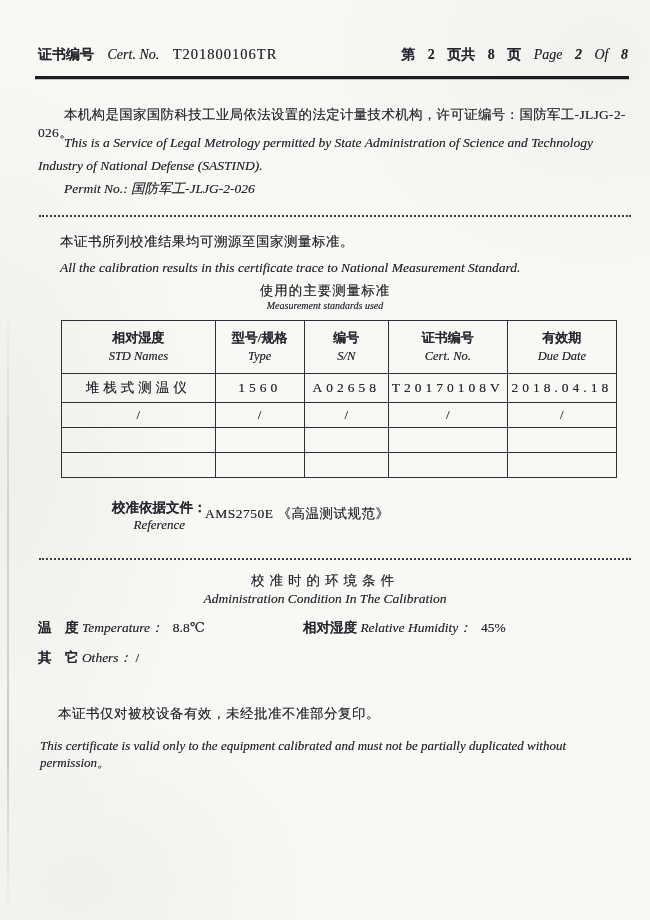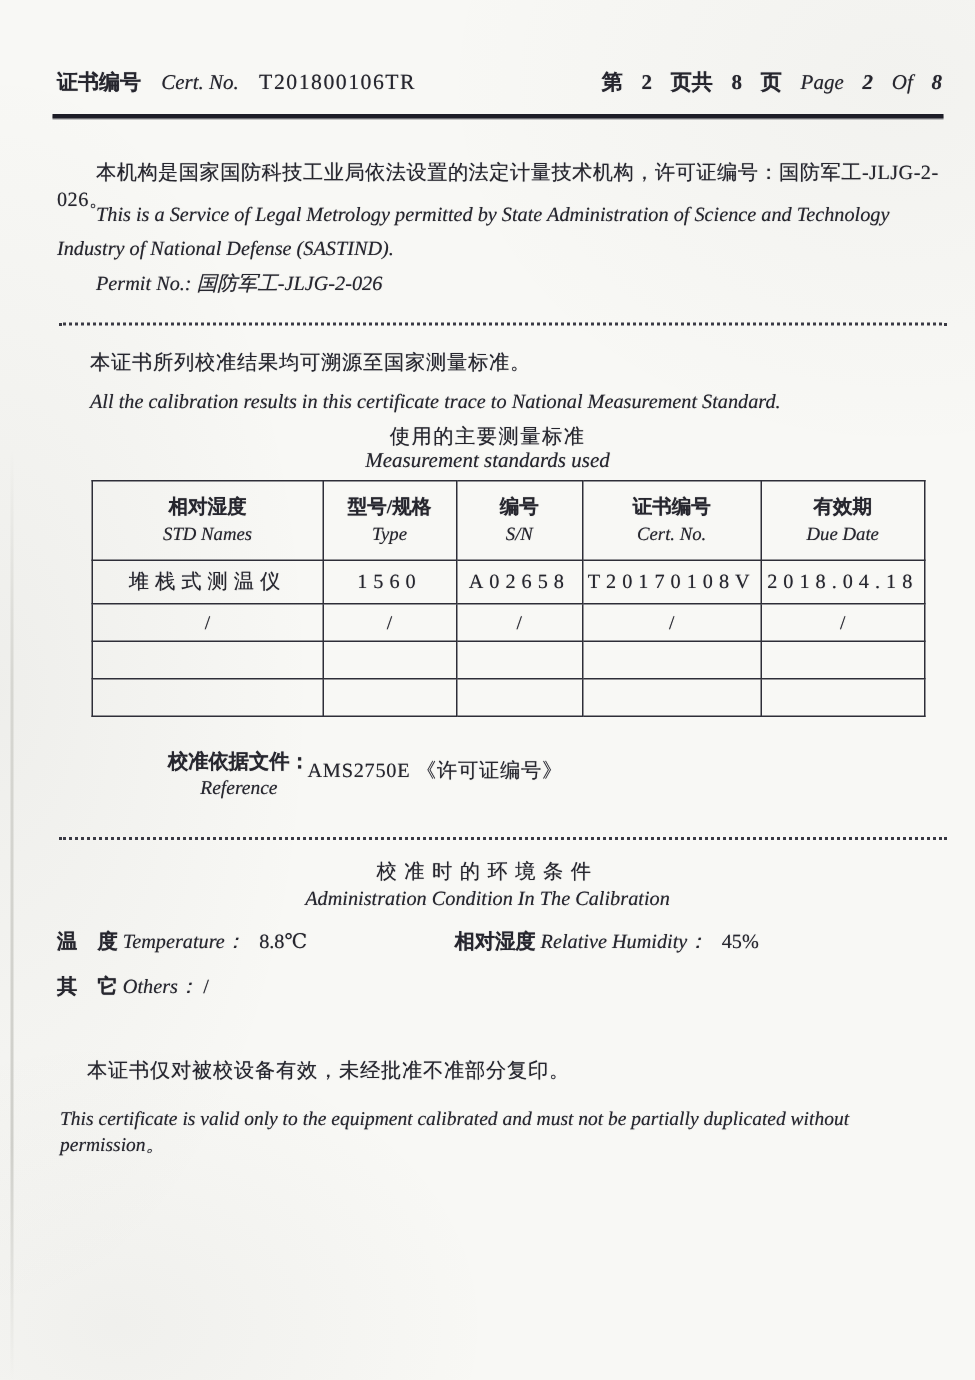--- a/index.html
+++ b/index.html
@@ -34,21 +34,21 @@
   .authority-zh{position:absolute;top:106px;left:38px;width:588px;font-size:13.5px;text-indent:26px;letter-spacing:0.3px;}
   .authority-en{position:absolute;top:131px;left:38px;width:586px;font-size:13.5px;line-height:1.72;text-indent:26px;}
   .permit{position:absolute;top:180px;left:64px;font-size:13.5px;text-align:right;}
   .dotline{position:absolute;left:39px;width:592px;border-top:2px dotted #3a3a44;}
   .dot1{top:215px;}
   .dot2{top:558px;}
   .trace-zh{position:absolute;top:233px;left:60px;font-size:13.5px;letter-spacing:0.5px;}
   .trace-en{position:absolute;top:260px;left:60px;font-size:13.5px;}
   .center{left:0;width:650px;text-align:center;}
   .std-title-zh{position:absolute;top:282px;font-size:13.5px;letter-spacing:1px;}
-  .std-title-en{position:absolute;top:300px;font-size:14px;text-align:center;}
+  .std-title-en{position:absolute;top:300px;font-size:10px;text-align:center;}
   table.std{
     position:absolute;top:320px;left:61px;width:556px;
     border-collapse:collapse;table-layout:fixed;
   }
   table.std th, table.std td{
     border:1.6px solid #2e2e38;text-align:center;vertical-align:middle;padding:0 2px;
   }
   table.std th{font-weight:600;height:52px;font-size:13px;line-height:1.45;}
   table.std th .en{font-weight:400;font-style:italic;font-size:12.5px;}
   table.std td{height:24px;font-size:13px;}
@@ -163,21 +163,21 @@
       <td></td>
       <td></td>
     </tr>
   </tbody>
     </table>
 
   <div class="ref-label">
     <div class="zh">校准依据文件：</div>
     <div class="en it">Reference</div>
   </div>
-  <div class="ref-value">AMS2750E 《许可证编号》</div>
+  <div class="ref-value">AMS2750E 《高温测试规范》</div>
 
   <div class="dotline dot2"></div>
 
   <div class="env-title-zh center">校准时的环境条件</div>
   <div class="env-title-en center it">Administration Condition In The Calibration</div>
 
   <div class="cond-row">
     <span class="cond-temp">
       <span class="zh">温　度</span>
       <span class="it">Temperature：</span>

